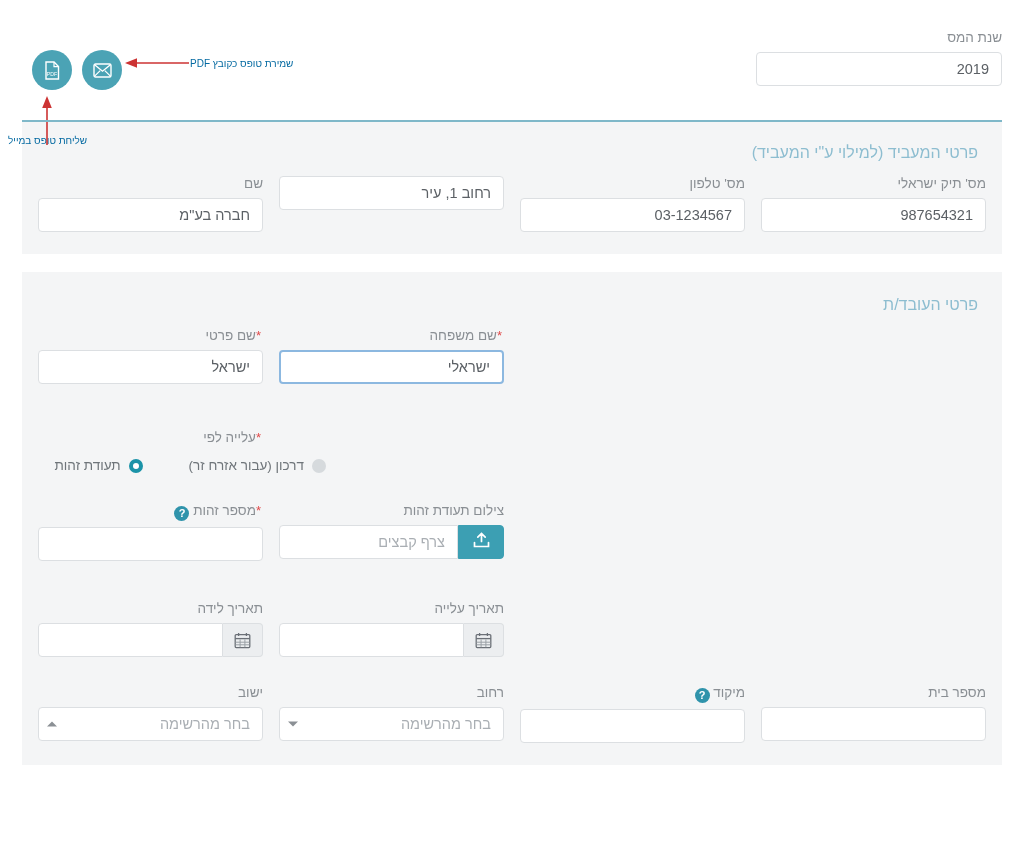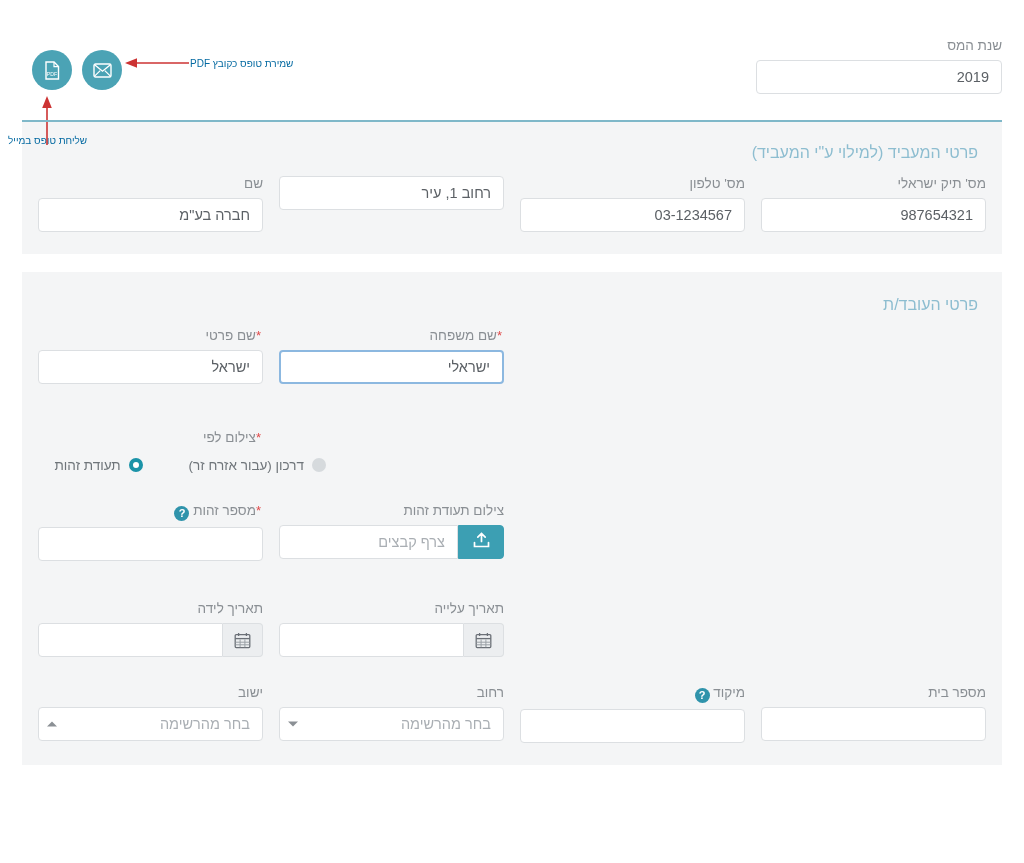--- a/index.html
+++ b/index.html
@@ -11,21 +11,21 @@
     overflow:hidden;
     position:relative;
   }
 
   
   .topbar{
     position:relative;
     height:120px;
   }
   .tax-year-wrap{
-    position:absolute; top:38px; right:22px; width:246px;
+    position:absolute; top:30px; right:22px; width:246px;
     text-align:right;
   }
   .field-label{
     font-size:13.5px; color:#8a8f94; margin-bottom:6px;
     line-height:16px; white-space:nowrap;
   }
   .field-label .req{ color:#e04a4a; font-size:13px; margin-inline-start:2px;}
   .txt-input{
     width:100%; height:34px;
     border:1px solid #dcdfe2; border-radius:4px;
@@ -84,21 +84,21 @@
     padding:0 2px 0 2px;
   }
   .row + .row{ margin-top:20px; }
   .cell{ flex:1 1 0; min-width:0; text-align:right; }
 
   
   .radio-row{
     display:flex; flex-direction:row; gap:42px;
     justify-content:flex-start; padding:0 4px; margin-top:14px;
   }
-  .radio-opt{ display:flex; align-items:flex-start; gap:8px; cursor:pointer; }
+  .radio-opt{ display:flex; align-items:center; gap:8px; cursor:pointer; }
   .radio-dot{
     width:14px; height:14px; border-radius:50%;
     background:#d6dadd; flex:0 0 auto;
   }
   .radio-dot.on{
     background:#ffffff;
     border:4px solid #1b93a8;
     width:14px; height:14px;
   }
   .radio-label{ font-size:13.5px; color:#6f757a; white-space:nowrap; }
@@ -240,21 +240,21 @@
       <input class="txt-input" value="ישראל" style="">
     </div>
   </div>
 
   <div class="row" style="margin-top:46px;">
     <div class="cell"></div>
     <div class="cell"></div>
     <div class="cell"></div>
     <div class="cell">
       <div class="field-label">
-        <span class="req">*</span><span>צילום לפי</span>
+        <span class="req">*</span><span>עלייה לפי</span>
       </div>
     </div>
   </div>
   <div class="radio-row" style="margin-top:6px; padding-right:6px;">
     <div style="flex:1 1 0"></div>
       <div style="flex:1 1 0"></div>
     <div style="flex:1 1 0; display:flex; justify-content:flex-start; gap:46px;">
       <label class="radio-opt">
         <span class="radio-dot"></span>
         <span class="radio-label">דרכון (עבור אזרח זר)</span>

